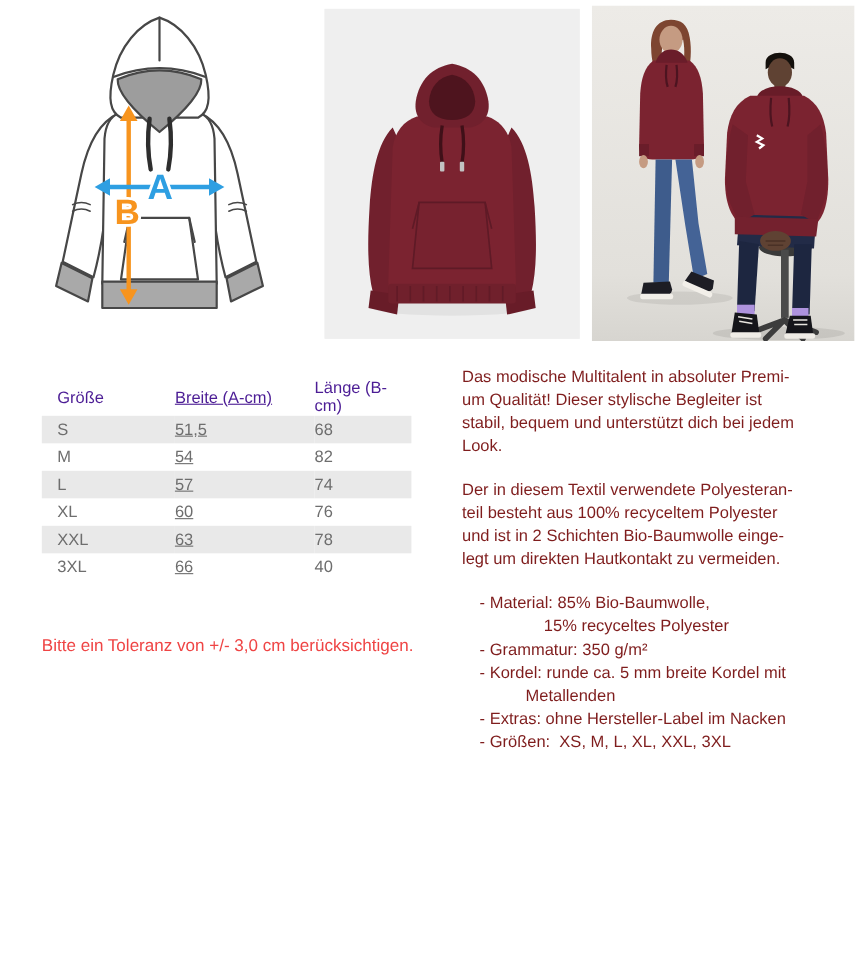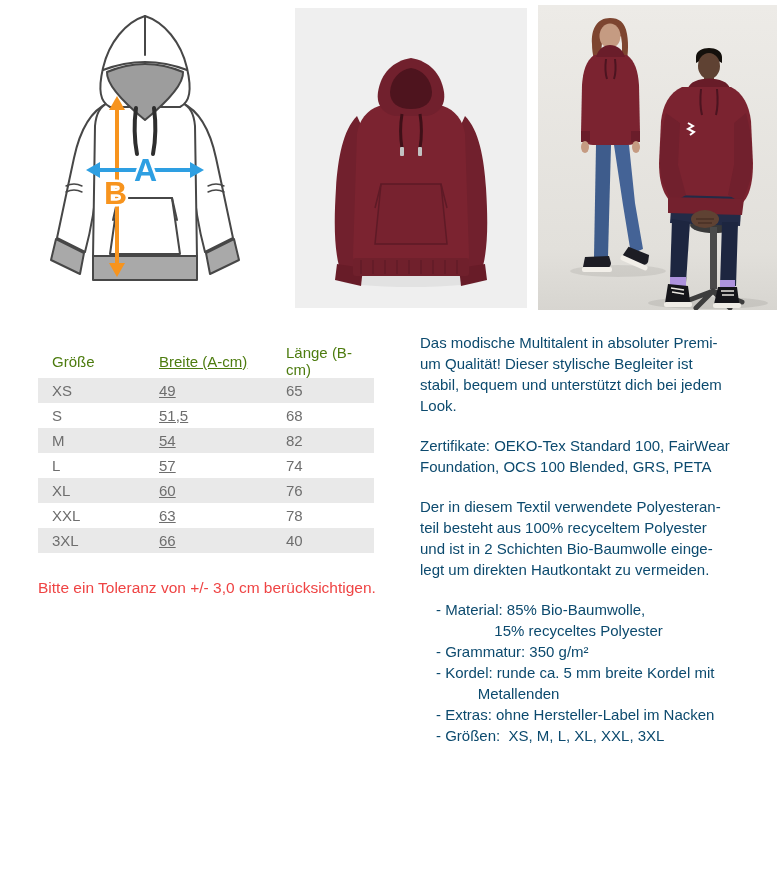--- a/index.html
+++ b/index.html
@@ -10,31 +10,31 @@
   }
   .panel{position:absolute;}
   #diagram-panel{left:30px;top:8px;width:230px;height:300px;}
   #photo-panel{left:295px;top:8px;width:232px;height:300px;background:#efefef;}
   #models-panel{left:538px;top:5px;width:239px;height:305px;}
   .panel svg{display:block;width:100%;height:100%;}
 
   
   #size-section{position:absolute;left:38px;top:344px;width:336px;}
   #size-table{border-collapse:collapse;width:336px;font-size:15px;color:#6e6e6e;table-layout:fixed;}
-  #size-table th{font-weight:400;color:#4d7c0f;text-align:left;height:24px;padding:0;}
+  #size-table th{font-weight:400;color:#4c1d95;text-align:left;height:24px;padding:0;}
   #size-table td{height:25px;padding:0;}
   #size-table th:nth-child(1),#size-table td:nth-child(1){width:107px;padding-left:14px;}
   #size-table th:nth-child(2),#size-table td:nth-child(2){width:127px;text-decoration:underline;}
   #size-table th:nth-child(3),#size-table td:nth-child(3){width:auto;}
   #size-table tbody tr:nth-child(odd){background:#e9e9e9;}
 
   #tolerance-note{position:absolute;left:38px;top:579px;font-size:15.5px;color:#ef4444;}
 
   
-  #description{position:absolute;left:420px;top:332px;width:355px;font-size:15px;line-height:21px;color:#0c4a6e;}
+  #description{position:absolute;left:420px;top:332px;width:355px;font-size:15px;line-height:21px;color:#7f1d1d;}
   #description .para{white-space:pre-wrap;margin:0 0 19px 0;}
   #description .specs{white-space:pre-wrap;margin:16px;}
 
   .halo{paint-order:stroke;stroke:#ffffff;stroke-width:5px;font-weight:bold;
         font-family:"Liberation Sans","DejaVu Sans",sans-serif;}
 </style>
 </head>
 <body>
 
 <div class="panel" id="diagram-panel">
@@ -186,25 +186,20 @@
   <table id="size-table">
     <thead>
       <tr>
           <th>Größe</th>
           <th>Breite (A-cm)</th>
           <th>Länge (B-cm)</th>
         </tr>
     </thead>
     <tbody>
         <tr>
-          <td>XS</td>
-          <td>49</td>
-          <td>65</td>
-        </tr>
-        <tr>
           <td>S</td>
           <td>51,5</td>
           <td>68</td>
         </tr>
         <tr>
           <td>M</td>
           <td>54</td>
           <td>82</td>
         </tr>
         <tr>
@@ -231,22 +226,20 @@
   </table>
 </div>
 
 <div id="tolerance-note">Bitte ein Toleranz von +/- 3,0 cm berücksichtigen.</div>
 
 <div id="description">
   <p class="para">Das modische Multitalent in absoluter Premi-
 um Qualität! Dieser stylische Begleiter ist
 stabil, bequem und unterstützt dich bei jedem
 Look.</p>
-  <p class="para">Zertifikate: OEKO-Tex Standard 100, FairWear
-Foundation, OCS 100 Blended, GRS, PETA</p>
   <p class="para">Der in diesem Textil verwendete Polyesteran-
 teil besteht aus 100% recyceltem Polyester
 und ist in 2 Schichten Bio-Baumwolle einge-
 legt um direkten Hautkontakt zu vermeiden.</p>
   <p class="specs">- Material: 85% Bio-Baumwolle,
               15% recyceltes Polyester
 - Grammatur: 350 g/m²
 - Kordel: runde ca. 5 mm breite Kordel mit
           Metallenden
 - Extras: ohne Hersteller-Label im Nacken

